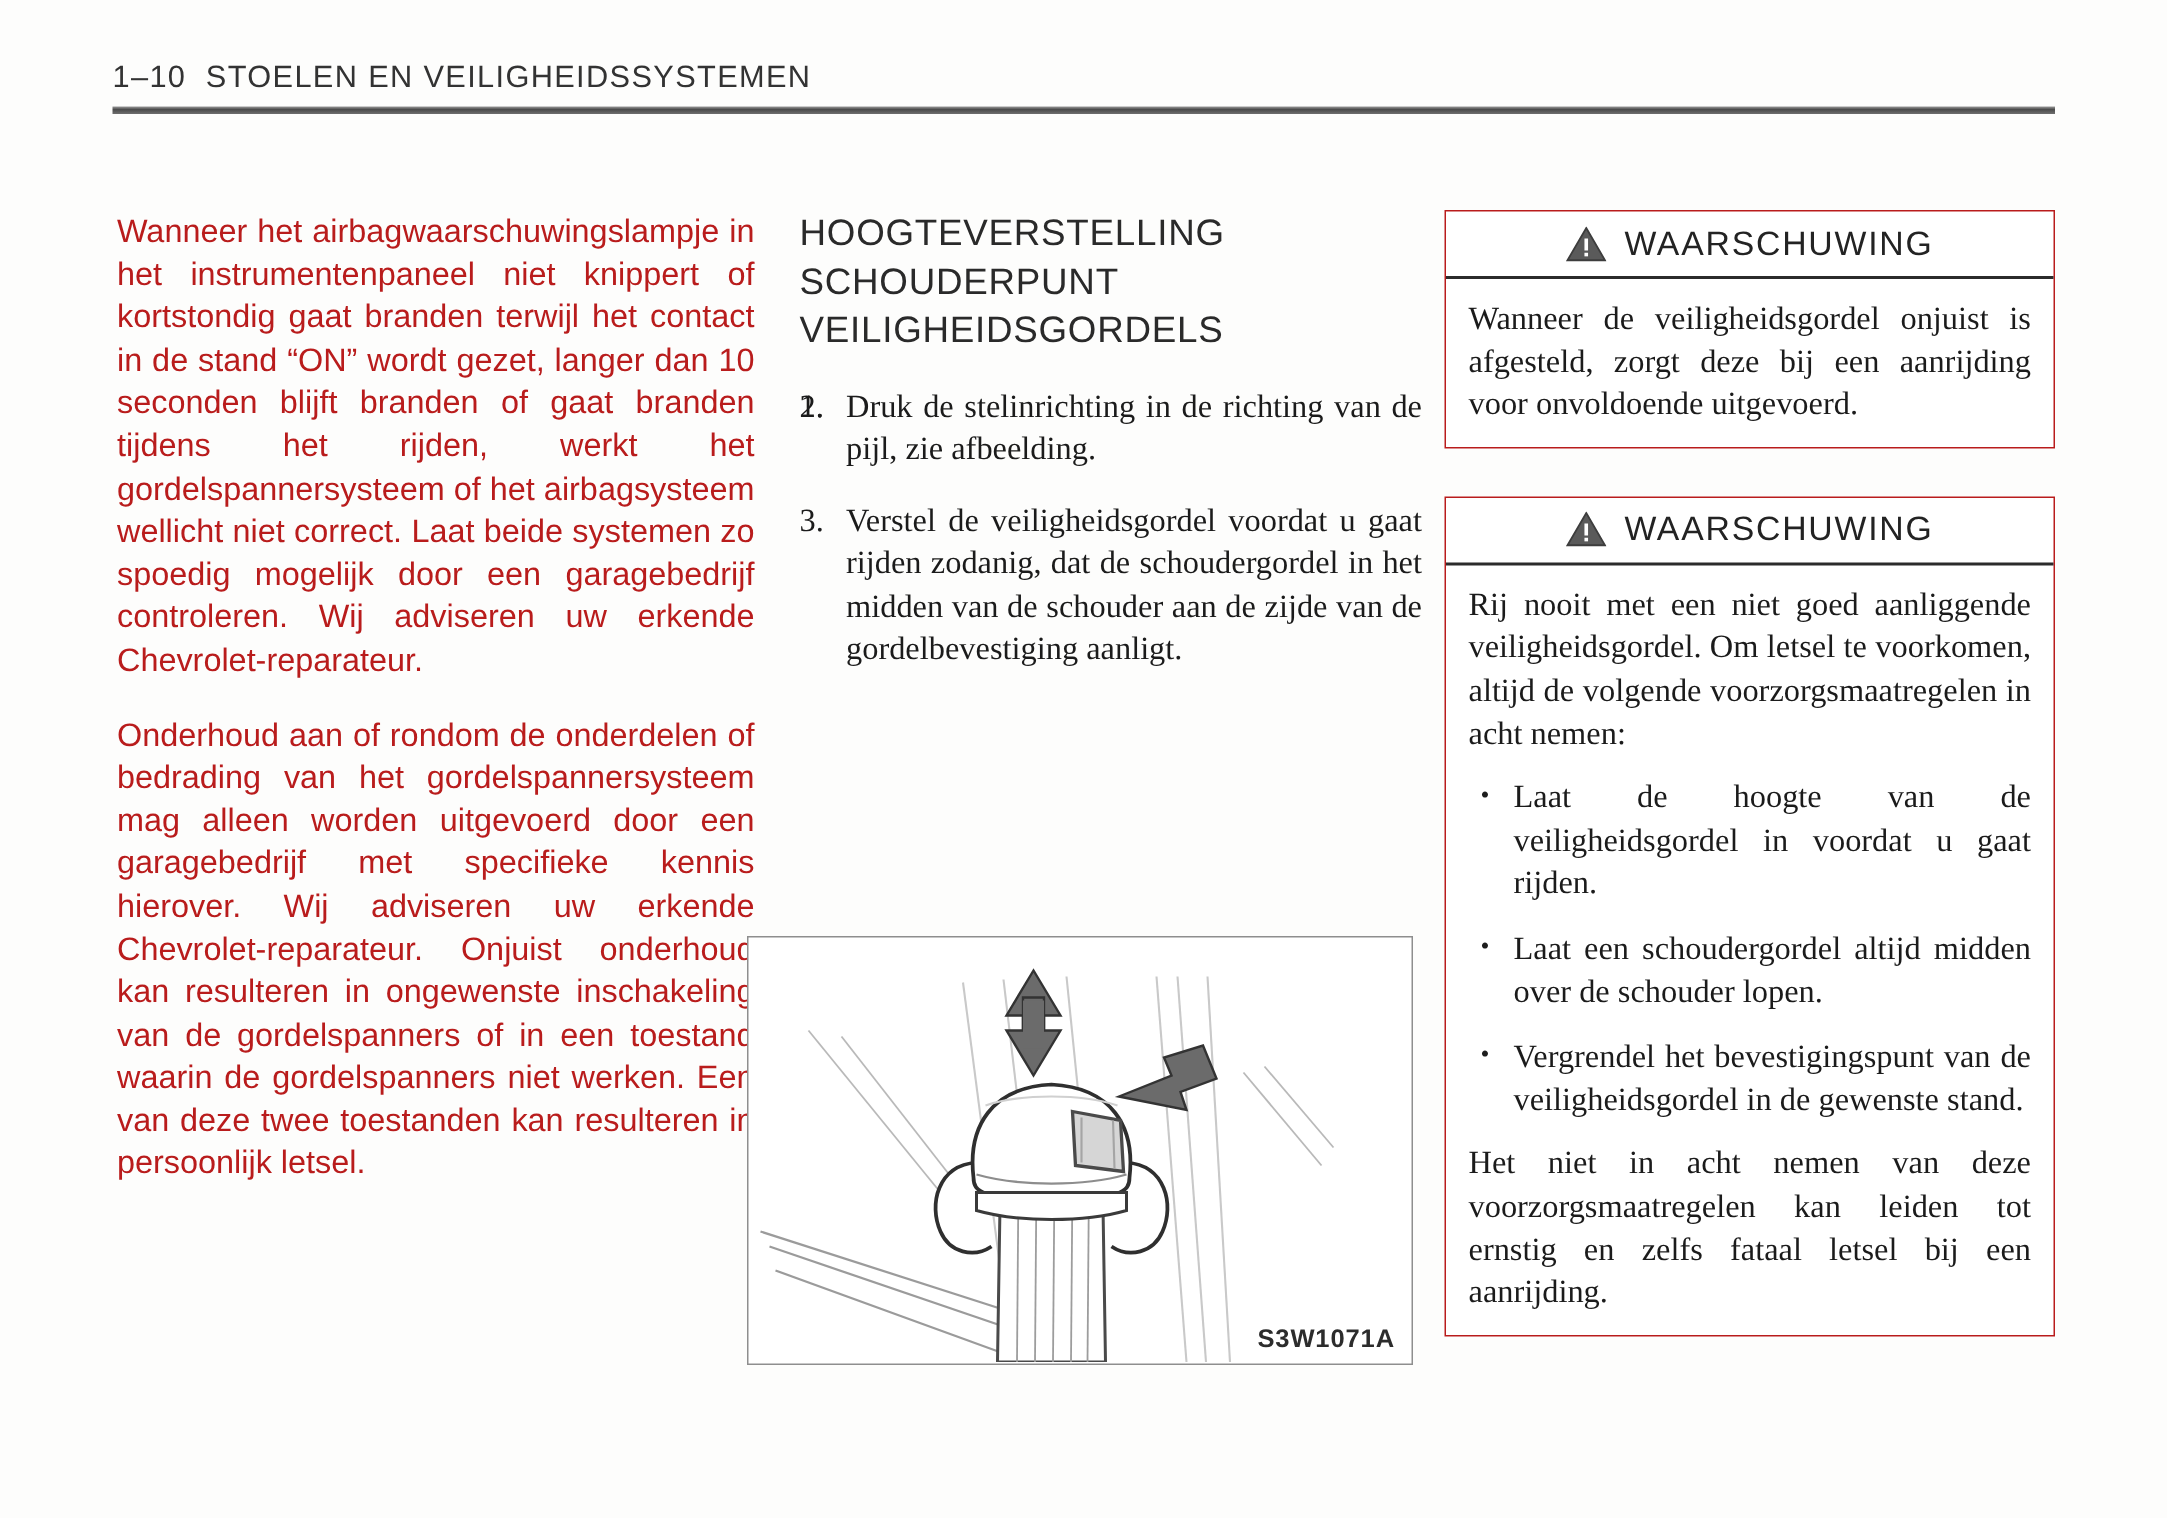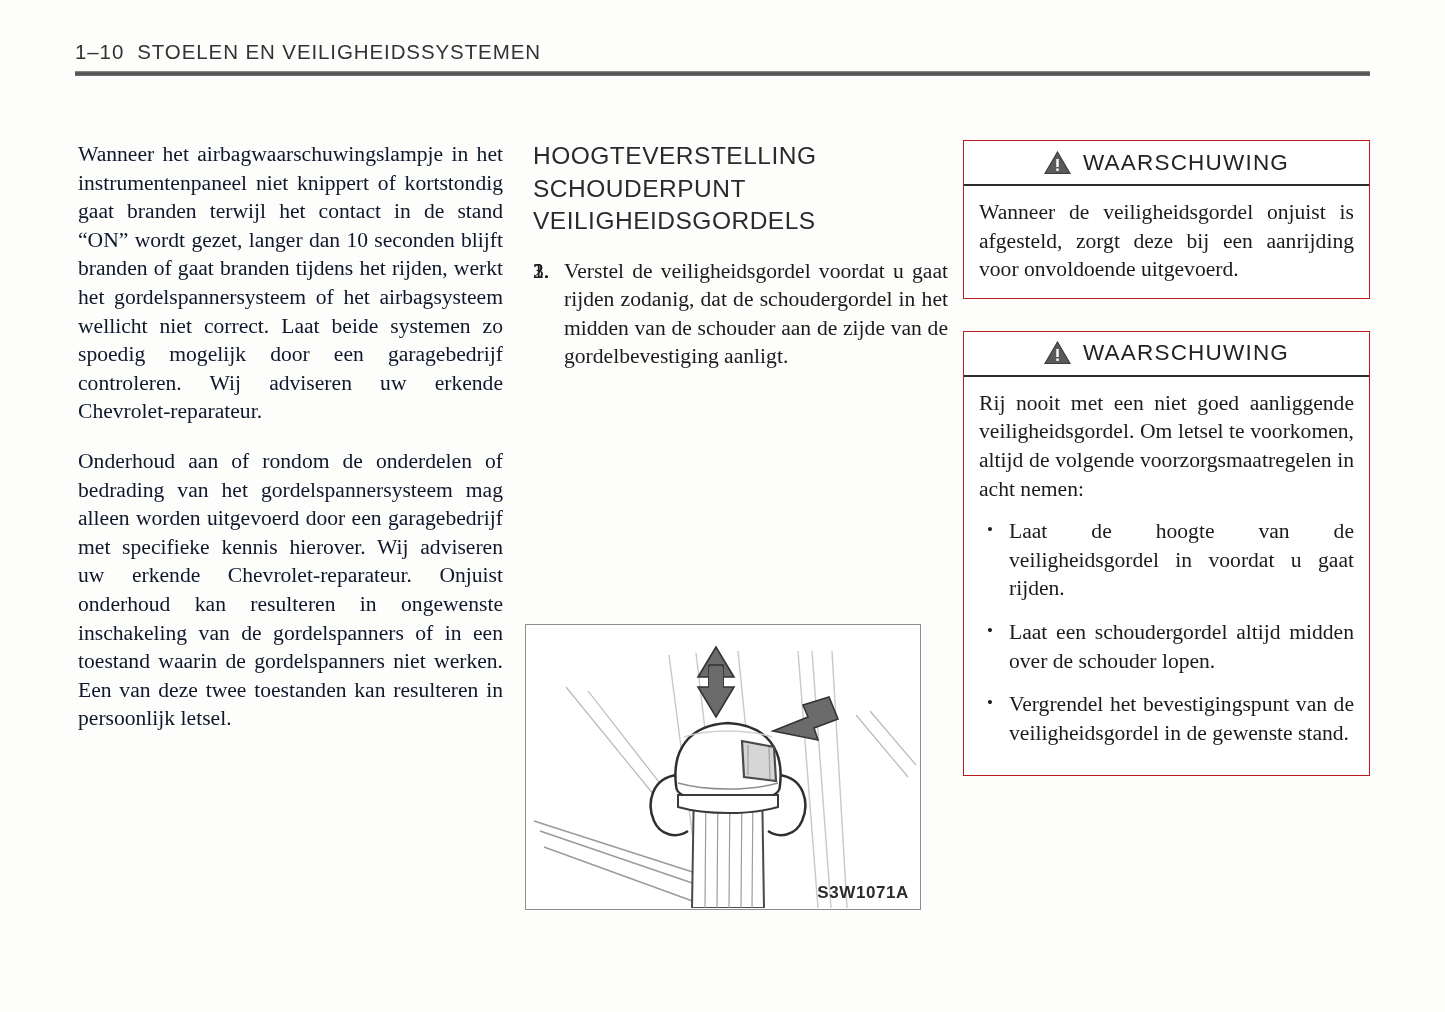--- a/index.html
+++ b/index.html
@@ -48,27 +48,27 @@
   .col {
     position: absolute;
     top: 140px;
   }
   .col-left  { left: 78px;  width: 425px; }
   .col-mid   { left: 523px; width: 415px; margin-left: 10px; }
   .col-right { left: 963px; width: 407px; }
 
   
   .body-text {
-    font-family: Liberation Serif, serif;
+    font-family: Liberation Sans, sans-serif;
     font-size: 21.6px;
     line-height: 28.6px;
     text-align: justify;
     text-justify: inter-word;
     margin: 0 0 21px 0;
-    color: #0f172a;
+    color: #b91c1c;
     hyphens: manual;
   }
   .body-text:last-child { margin-bottom: 0; }
 
   
   .section-title {
     font-family: "Liberation Sans", sans-serif;
     font-size: 24.5px;
     line-height: 32.5px;
     letter-spacing: 0.5px;
@@ -153,23 +153,23 @@
     left: 8px;
     top: -1px;
     font-size: 17px;
     line-height: 28.6px;
     color: #1d1d1d;
   }
 
   
   .figure {
     position: absolute;
-    left: 525px;
+    left: 498px;
     top: 624px;
-    width: 396px;
+    width: 444px;
     height: 286px;
     border: 1.6px solid #8e8e8e;
     background: #ffffff;
     box-sizing: border-box;
     overflow: hidden;
   }
   .figure svg { display: block; }
   .fig-caption {
     position: absolute;
     right: 11px;
@@ -197,20 +197,21 @@
   </div>
 
   <div class="col col-mid">
     <h2 class="section-title">HOOGTEVERSTELLING SCHOUDERPUNT VEILIGHEIDSGORDELS</h2>
     <ol class="num-list">
       <li>
         <span class="marker">1.</span>
       </li>
       <li>
         <span class="marker">2.</span>
+        <span>Druk de stelinrichting in de richting van de pijl, zie afbeelding.</span>
       </li>
       <li>
         <span class="marker">3.</span>
         <span>Verstel de veiligheidsgordel voordat u gaat rijden zodanig, dat de schoudergordel in het midden van de schouder aan de zijde van de gordelbevestiging aanligt.</span>
       </li>
     </ol>
   </div>
 
   <div class="figure">
     <svg width="407" height="283" viewBox="0 0 407 283">
@@ -303,18 +304,19 @@
           </li>
           <li>
             <span class="dot">•</span>
             <span>Laat een schoudergordel altijd midden over de schouder lopen.</span>
           </li>
           <li>
             <span class="dot">•</span>
             <span>Vergrendel het bevestigingspunt van de veiligheidsgordel in de gewenste stand.</span>
           </li>
         </ul>
+        <p>Het niet in acht nemen van deze voorzorgsmaatregelen kan leiden tot ernstig en zelfs fataal letsel bij een aanrijding.</p>
       </div>
     </div>
 
   </div>
 
 </div>
 
 </body></html>

